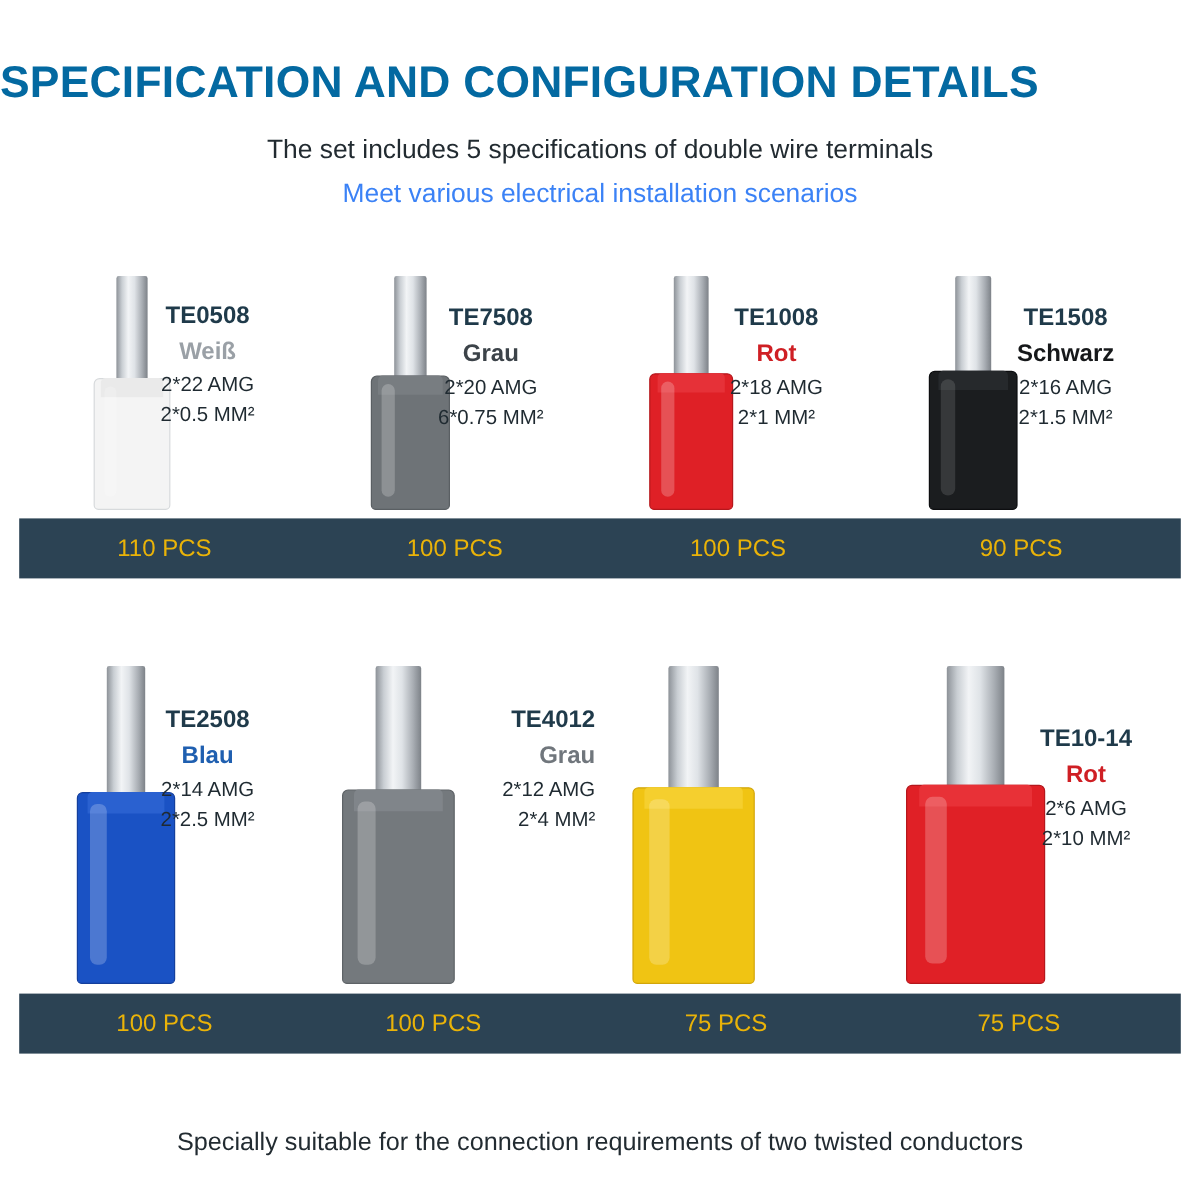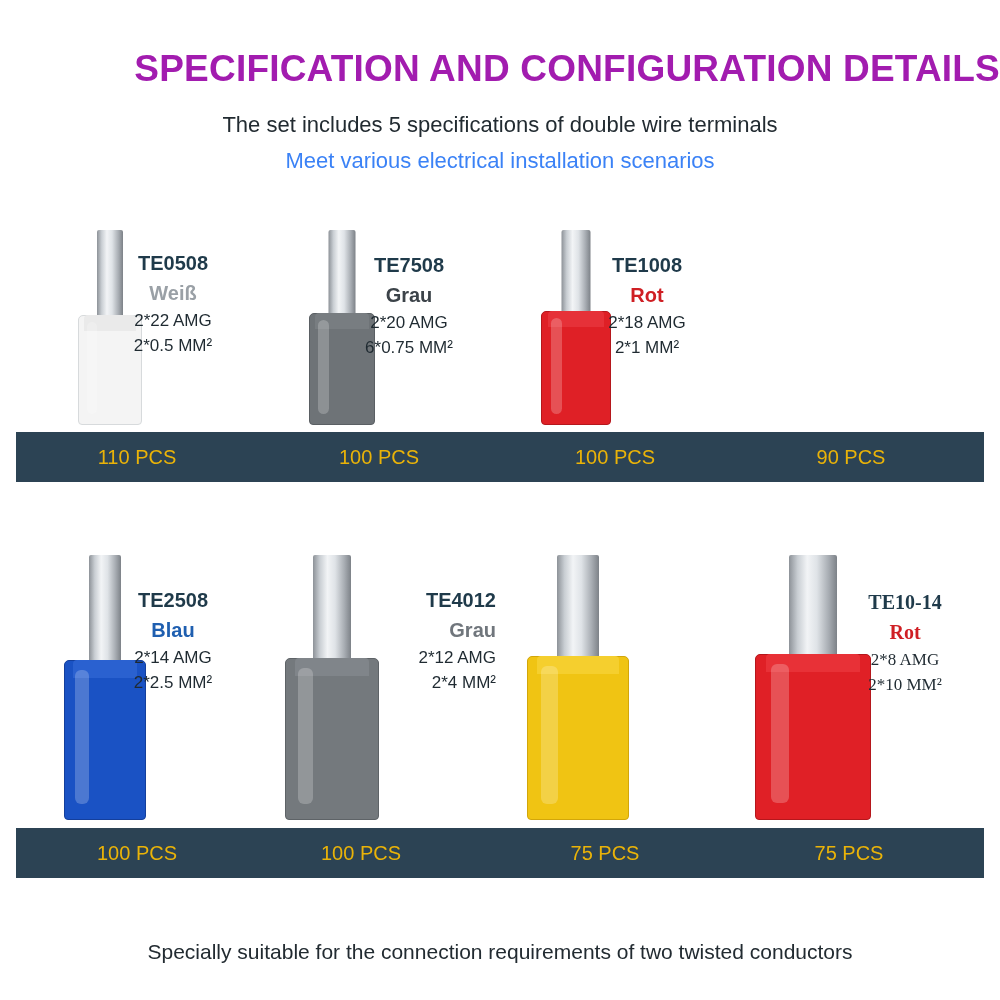--- a/index.html
+++ b/index.html
@@ -19,25 +19,25 @@
     width: 1000px;
     height: 1000px;
   }
 
   
   .title {
     position: absolute;
     top: 48px;
     left: 0;
     width: 1000px;
-    text-align: right;
+    text-align: left;
     font-size: 37px;
     font-weight: bold;
     letter-spacing: 0.2px;
-    color: #a21caf;
+    color: #0369a1;
   }
   .subtitle1 {
     position: absolute;
     top: 112px;
     left: 0;
     width: 1000px;
     text-align: center;
     font-size: 22px;
     color: #222b31;
   }
@@ -215,20 +215,36 @@
           </div>
         </div>
         <div class="txt" style="left:64px;top:22px;">
           <div class="code">TE1008</div>
           <div class="color-name" style="color:#cf1f24;">Rot</div>
           <div class="spec">2*18 AMG</div>
           <div class="spec">2*1 MM²</div>
         </div>
       </div>
 
+      <div class="item" style="left:735px;height:195px;">
+        <div class="ferrule" style="left:16px;width:120px;height:195px;">
+          <div class="pin" style="bottom:104px;width:30px;height:91px;"></div>
+          <div class="collar" style="width:74px;height:116px;">
+            <div class="body" style="background:#1b1d1f;border:1px solid #0d0e10;"></div>
+            <div class="shoulder" style="width:58px;height:16px;background:#26292c;"></div>
+            <div class="sheen" style="background:rgba(255,255,255,0.12);"></div>
+          </div>
+        </div>
+        <div class="txt" style="left:68px;top:22px;">
+          <div class="code">TE1508</div>
+          <div class="color-name" style="color:#16181a;">Schwarz</div>
+          <div class="spec">2*16 AMG</div>
+          <div class="spec">2*1.5 MM²</div>
+        </div>
+      </div>
 
     </div>
   </div>
 
   <div class="bar" style="top:432px;">
     <div class="cell" style="left:0px;">110 PCS</div>
     <div class="cell" style="left:242px;">100 PCS</div>
     <div class="cell" style="left:478px;">100 PCS</div>
     <div class="cell" style="left:714px;">90 PCS</div>
   </div>
@@ -283,24 +299,24 @@
 
       <div class="item" style="left:720px;height:265px;">
         <div class="ferrule" style="left:10px;width:165px;height:265px;">
           <div class="pin" style="bottom:152px;width:48px;height:113px;"></div>
           <div class="collar" style="width:116px;height:166px;">
             <div class="body" style="background:#e02026;border:1px solid #b5171c;"></div>
             <div class="shoulder" style="width:94px;height:18px;background:#e83137;"></div>
             <div class="sheen"></div>
           </div>
         </div>
-        <div class="txt" style="left:100px;top:34px;font-family:Liberation Serif, serif;">
+        <div class="txt" style="left:100px;top:48px;">
           <div class="code">TE10-14</div>
           <div class="color-name" style="color:#cf1f24;">Rot</div>
-          <div class="spec">2*8 AMG</div>
+          <div class="spec">2*6 AMG</div>
           <div class="spec">2*10 MM²</div>
         </div>
       </div>
 
     </div>
   </div>
 
   <div class="bar" style="top:828px;">
     <div class="cell" style="left:0px;">100 PCS</div>
     <div class="cell" style="left:224px;">100 PCS</div>

